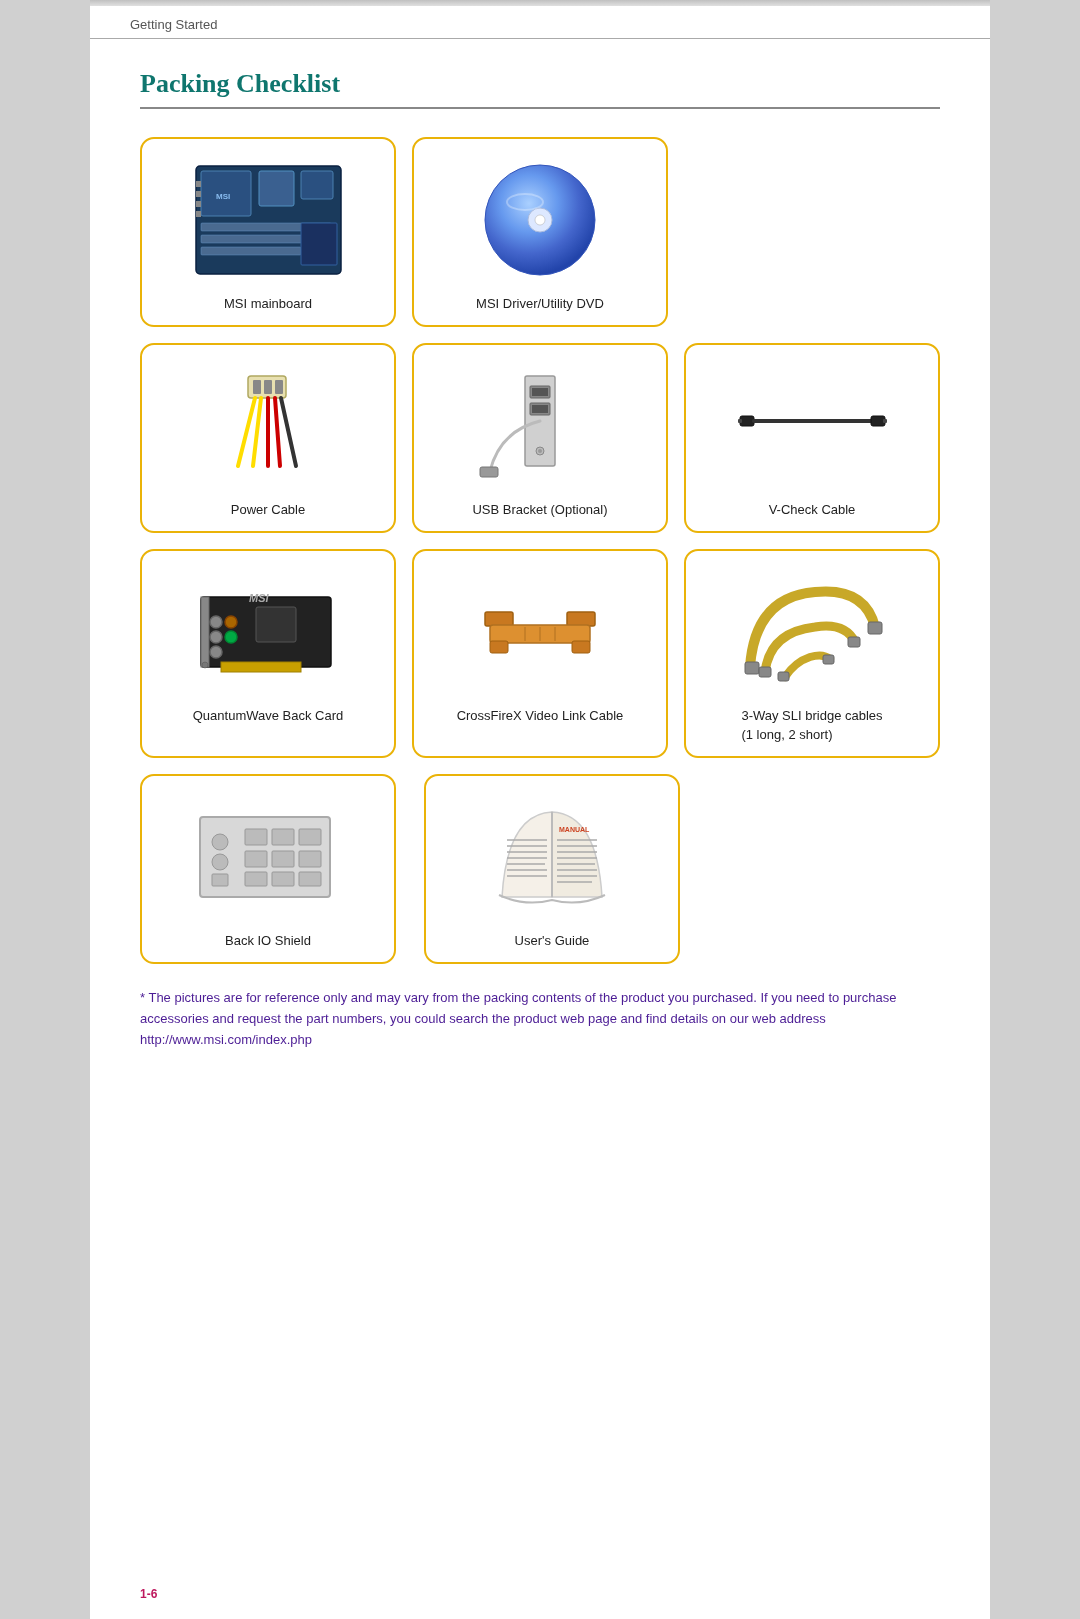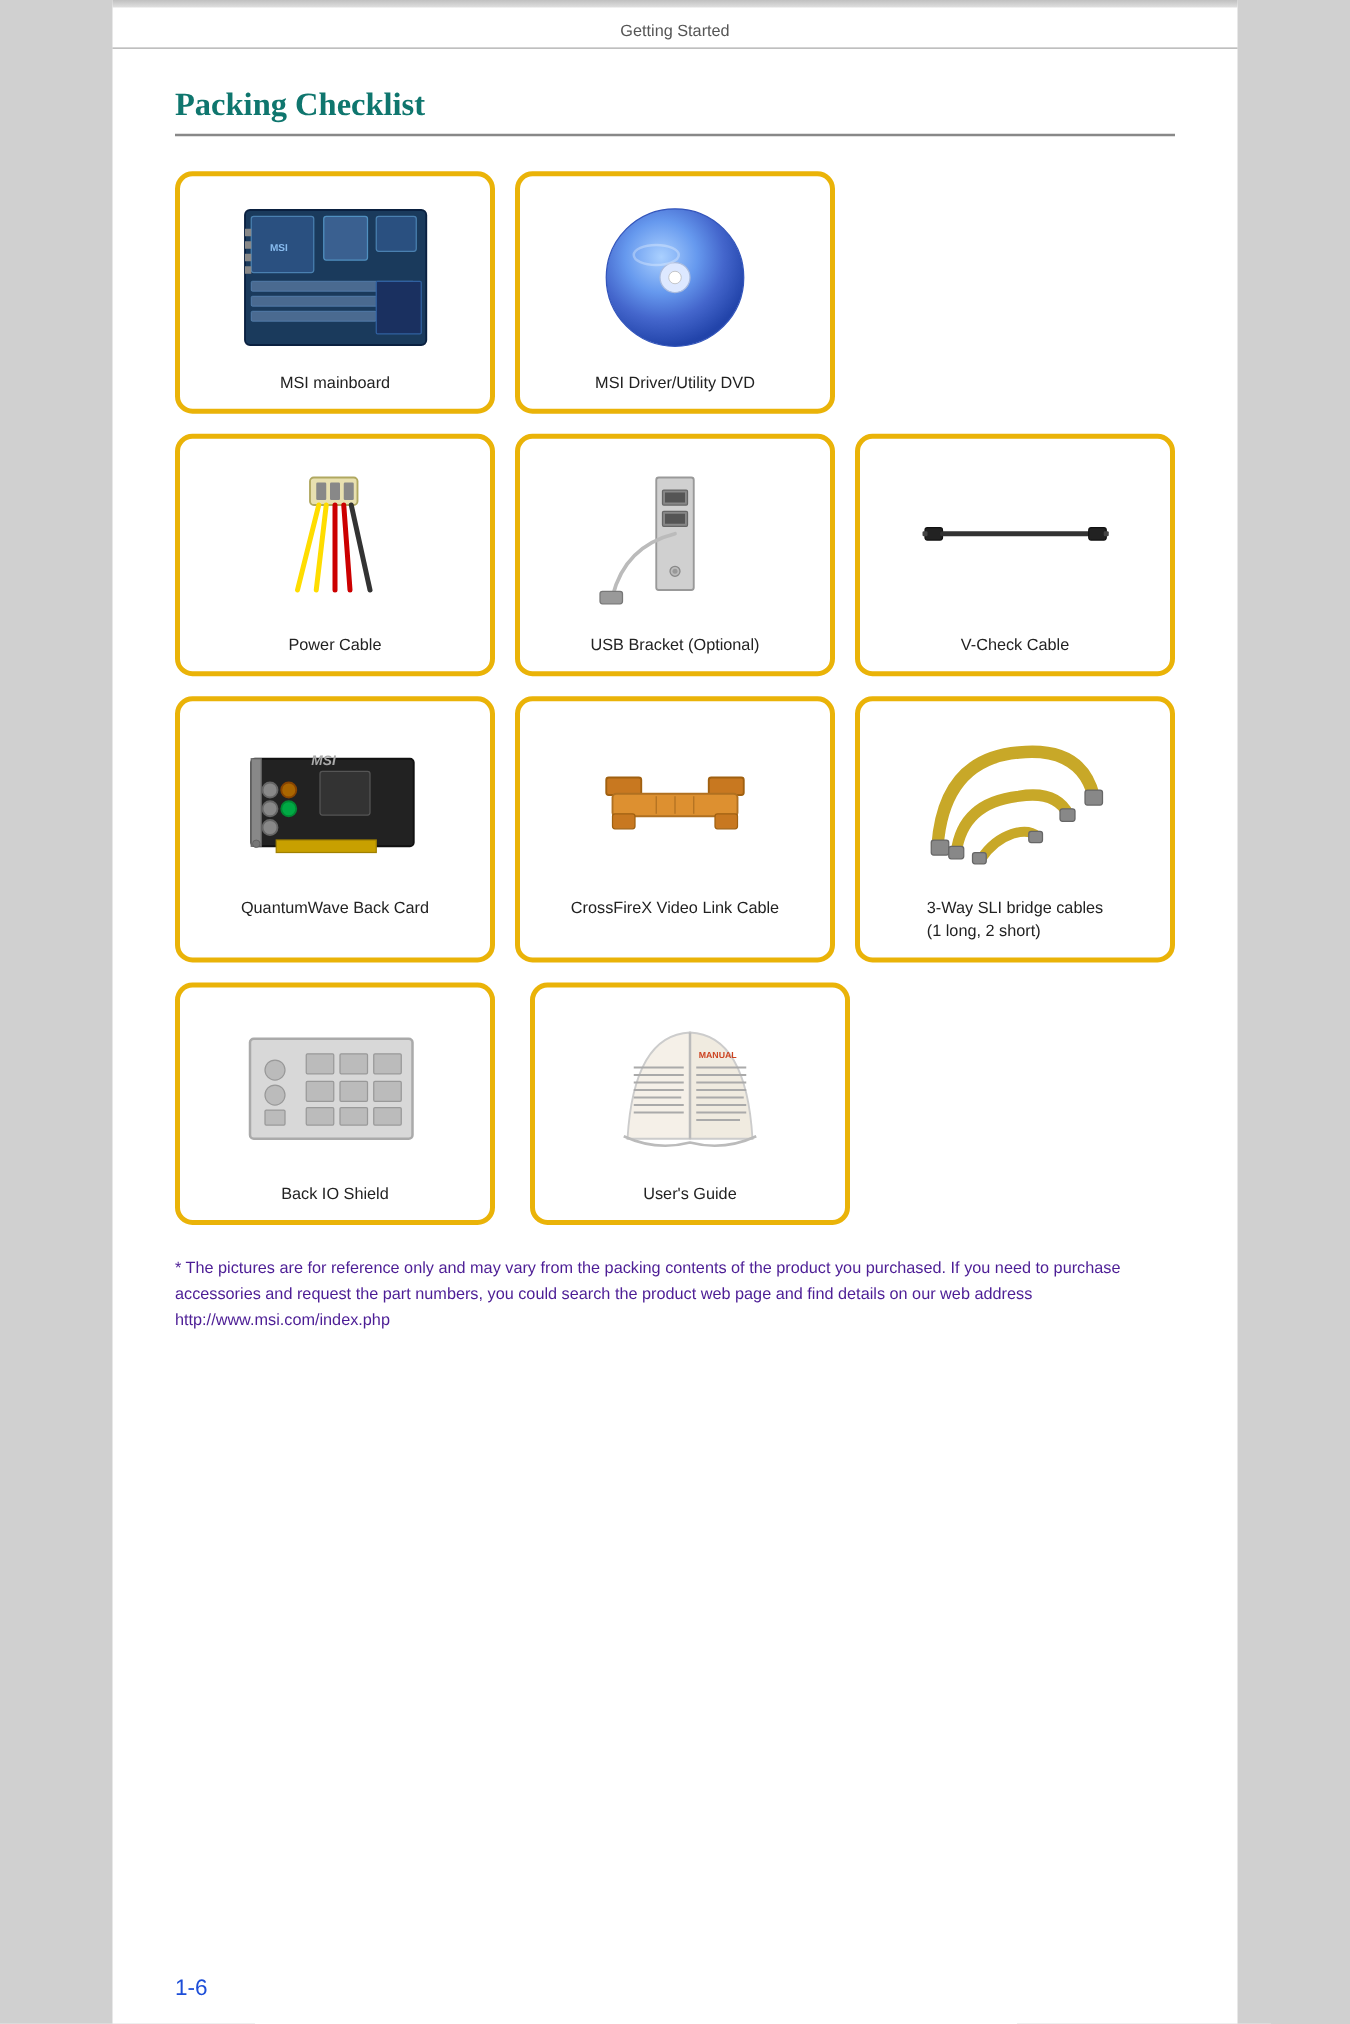--- a/index.html
+++ b/index.html
@@ -26,21 +26,20 @@
 
     .top-bar {
       background: linear-gradient(to bottom, #c0c0c0, #e0e0e0);
       height: 6px;
       width: 100%;
     }
 
     .header {
       padding: 10px 40px 6px 40px;
       border-bottom: 1px solid #aaa;
-      text-align: center;
     }
 
     .header-text {
       font-size: 13px;
       color: #555;
     }
 
     .content {
       padding: 30px 50px 40px 50px;
     }
@@ -56,21 +55,21 @@
     }
 
     .grid {
       display: grid;
       grid-template-columns: repeat(3, 1fr);
       gap: 16px;
       margin-bottom: 16px;
     }
 
     .item {
-      border: 4px solid #eab308;
+      border: 2px solid #eab308;
       border-radius: 14px;
       padding: 16px 12px 12px 12px;
       display: flex;
       flex-direction: column;
       align-items: center;
       background: #fff;
       min-height: 180px;
     }
 
     .item-image {
@@ -93,22 +92,23 @@
       font-size: 13px;
       color: #4c1d95;
       line-height: 1.6;
       margin-top: 0;
     }
 
     .page-number {
       position: absolute;
       bottom: 18px;
       left: 50px;
-      font-size: 18px;
-      color: #1d4ed8;
+      font-size: 12px;
+      color: #be185d;
+      font-weight: bold;
     }
 
     
     .grid-last {
       display: flex;
       gap: 28px;
       margin-bottom: 24px;
     }
 
     .grid-last .item {

